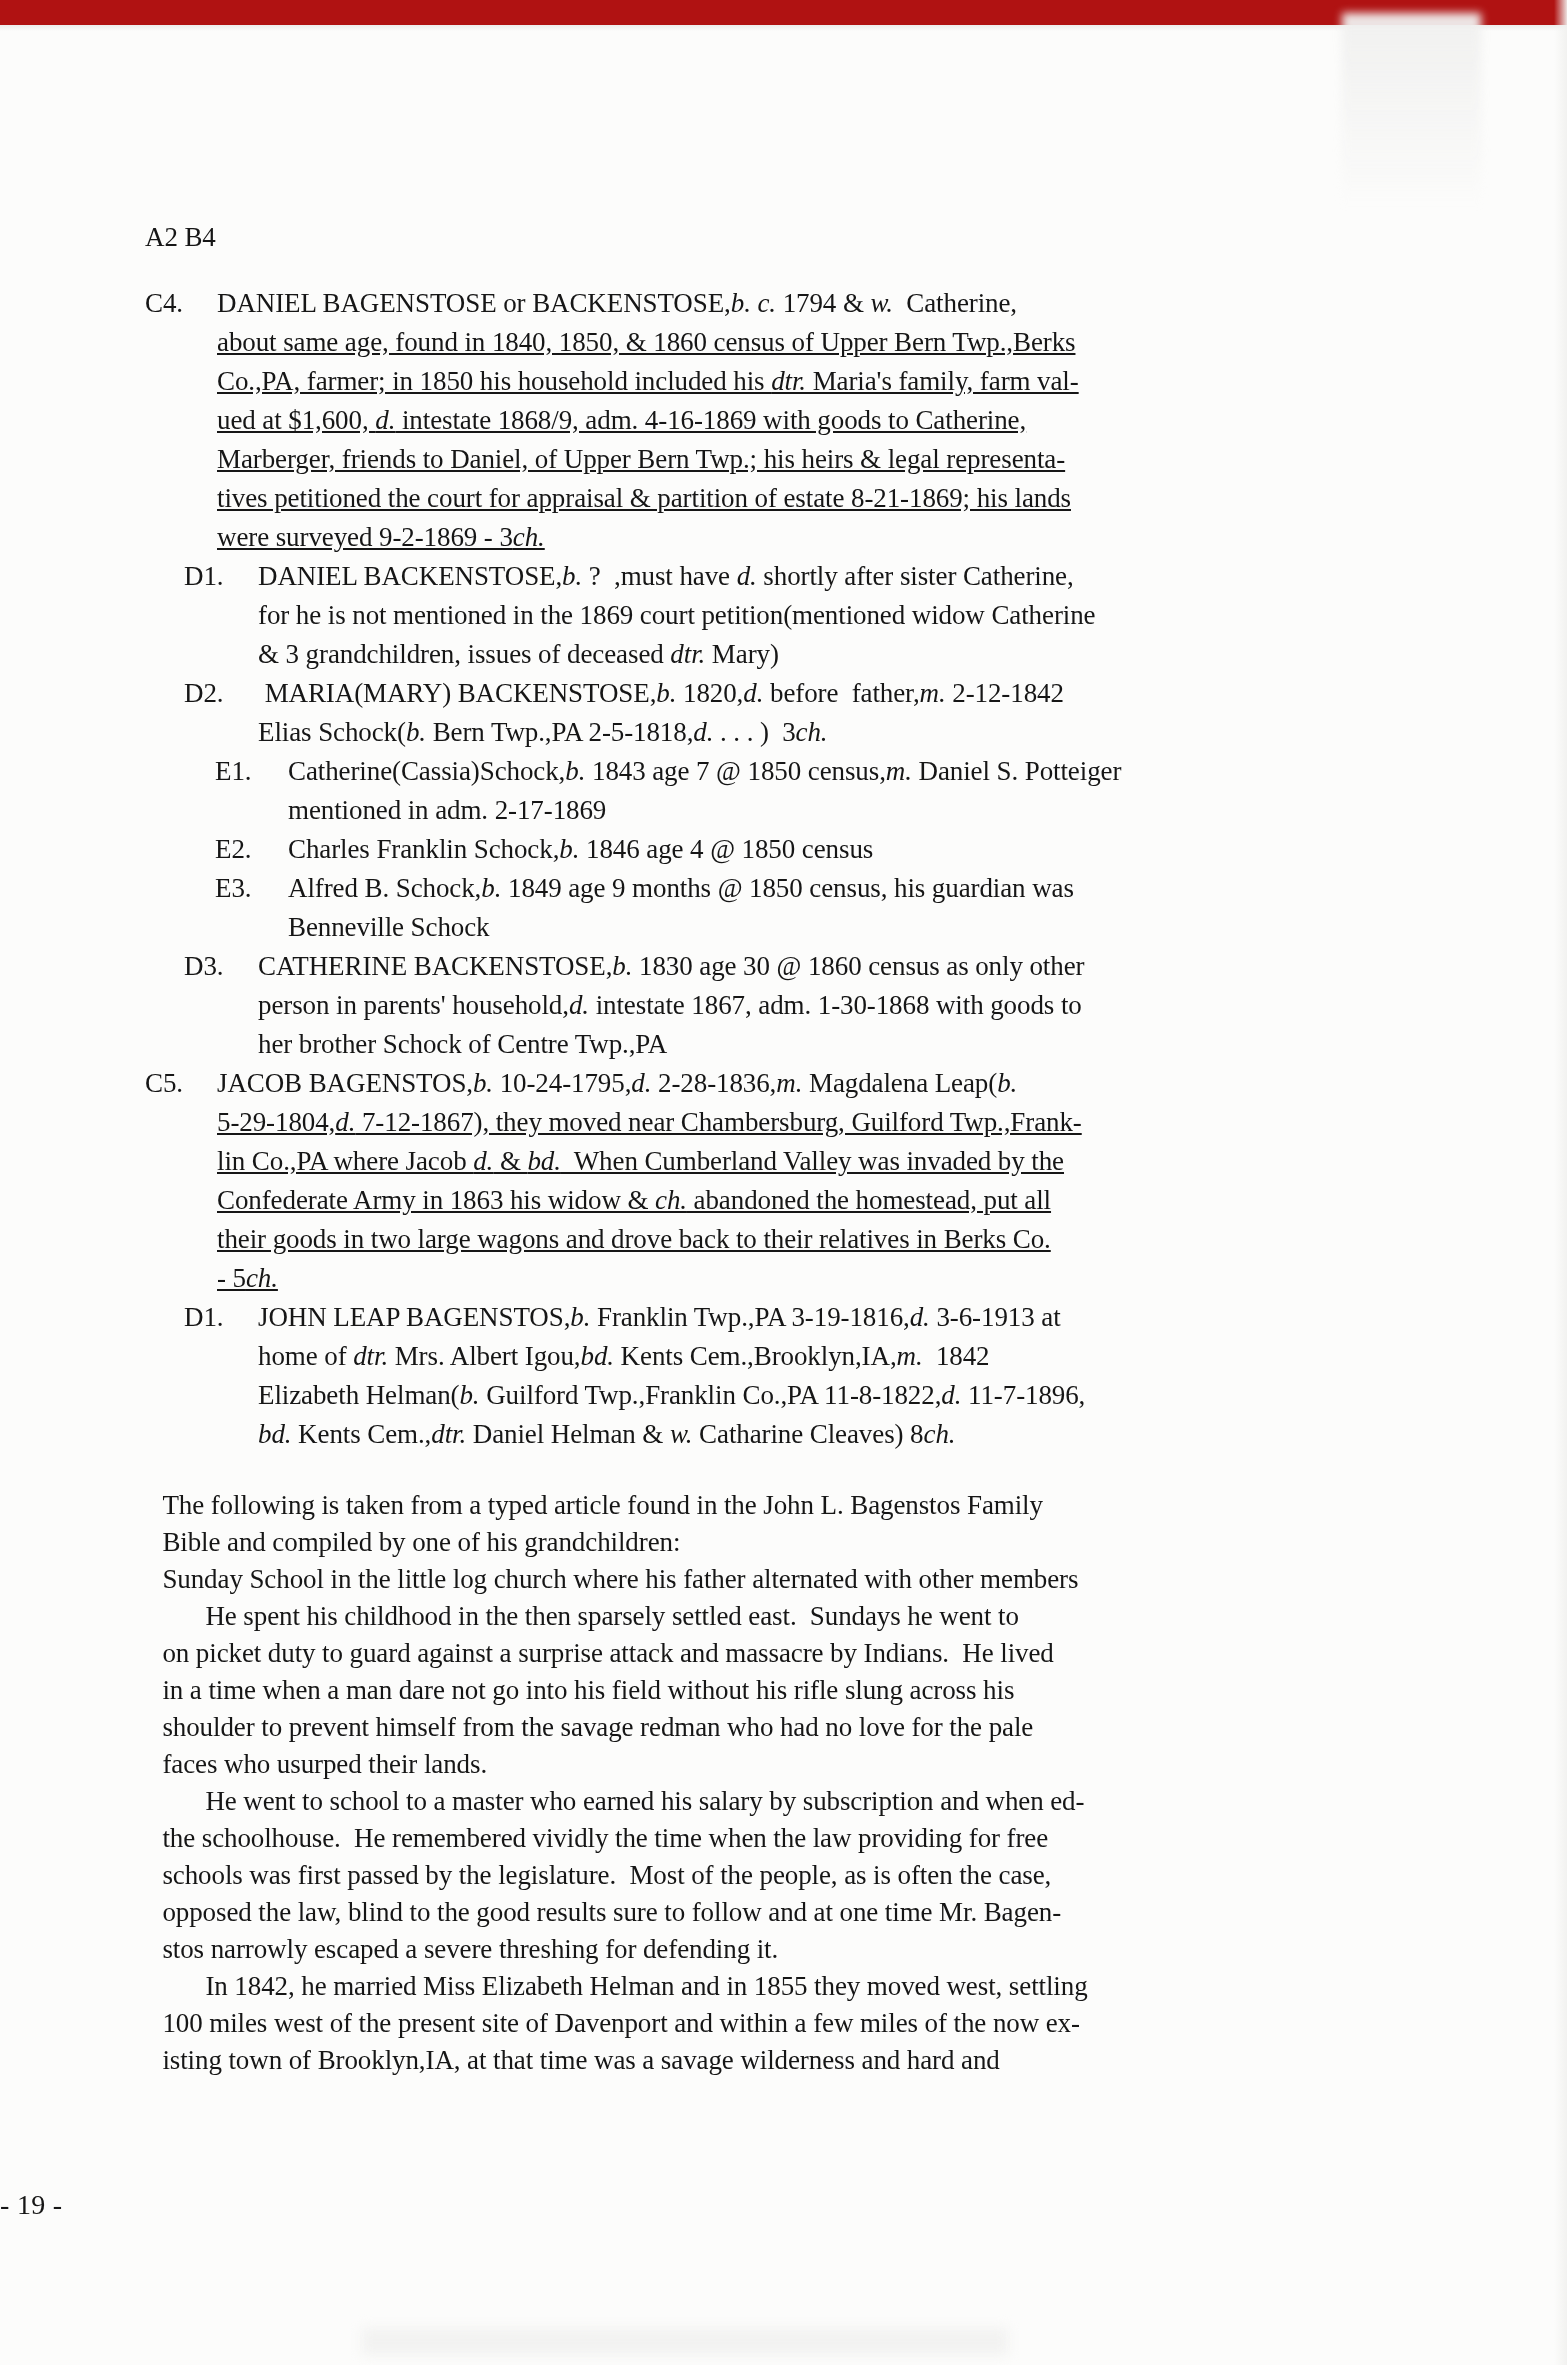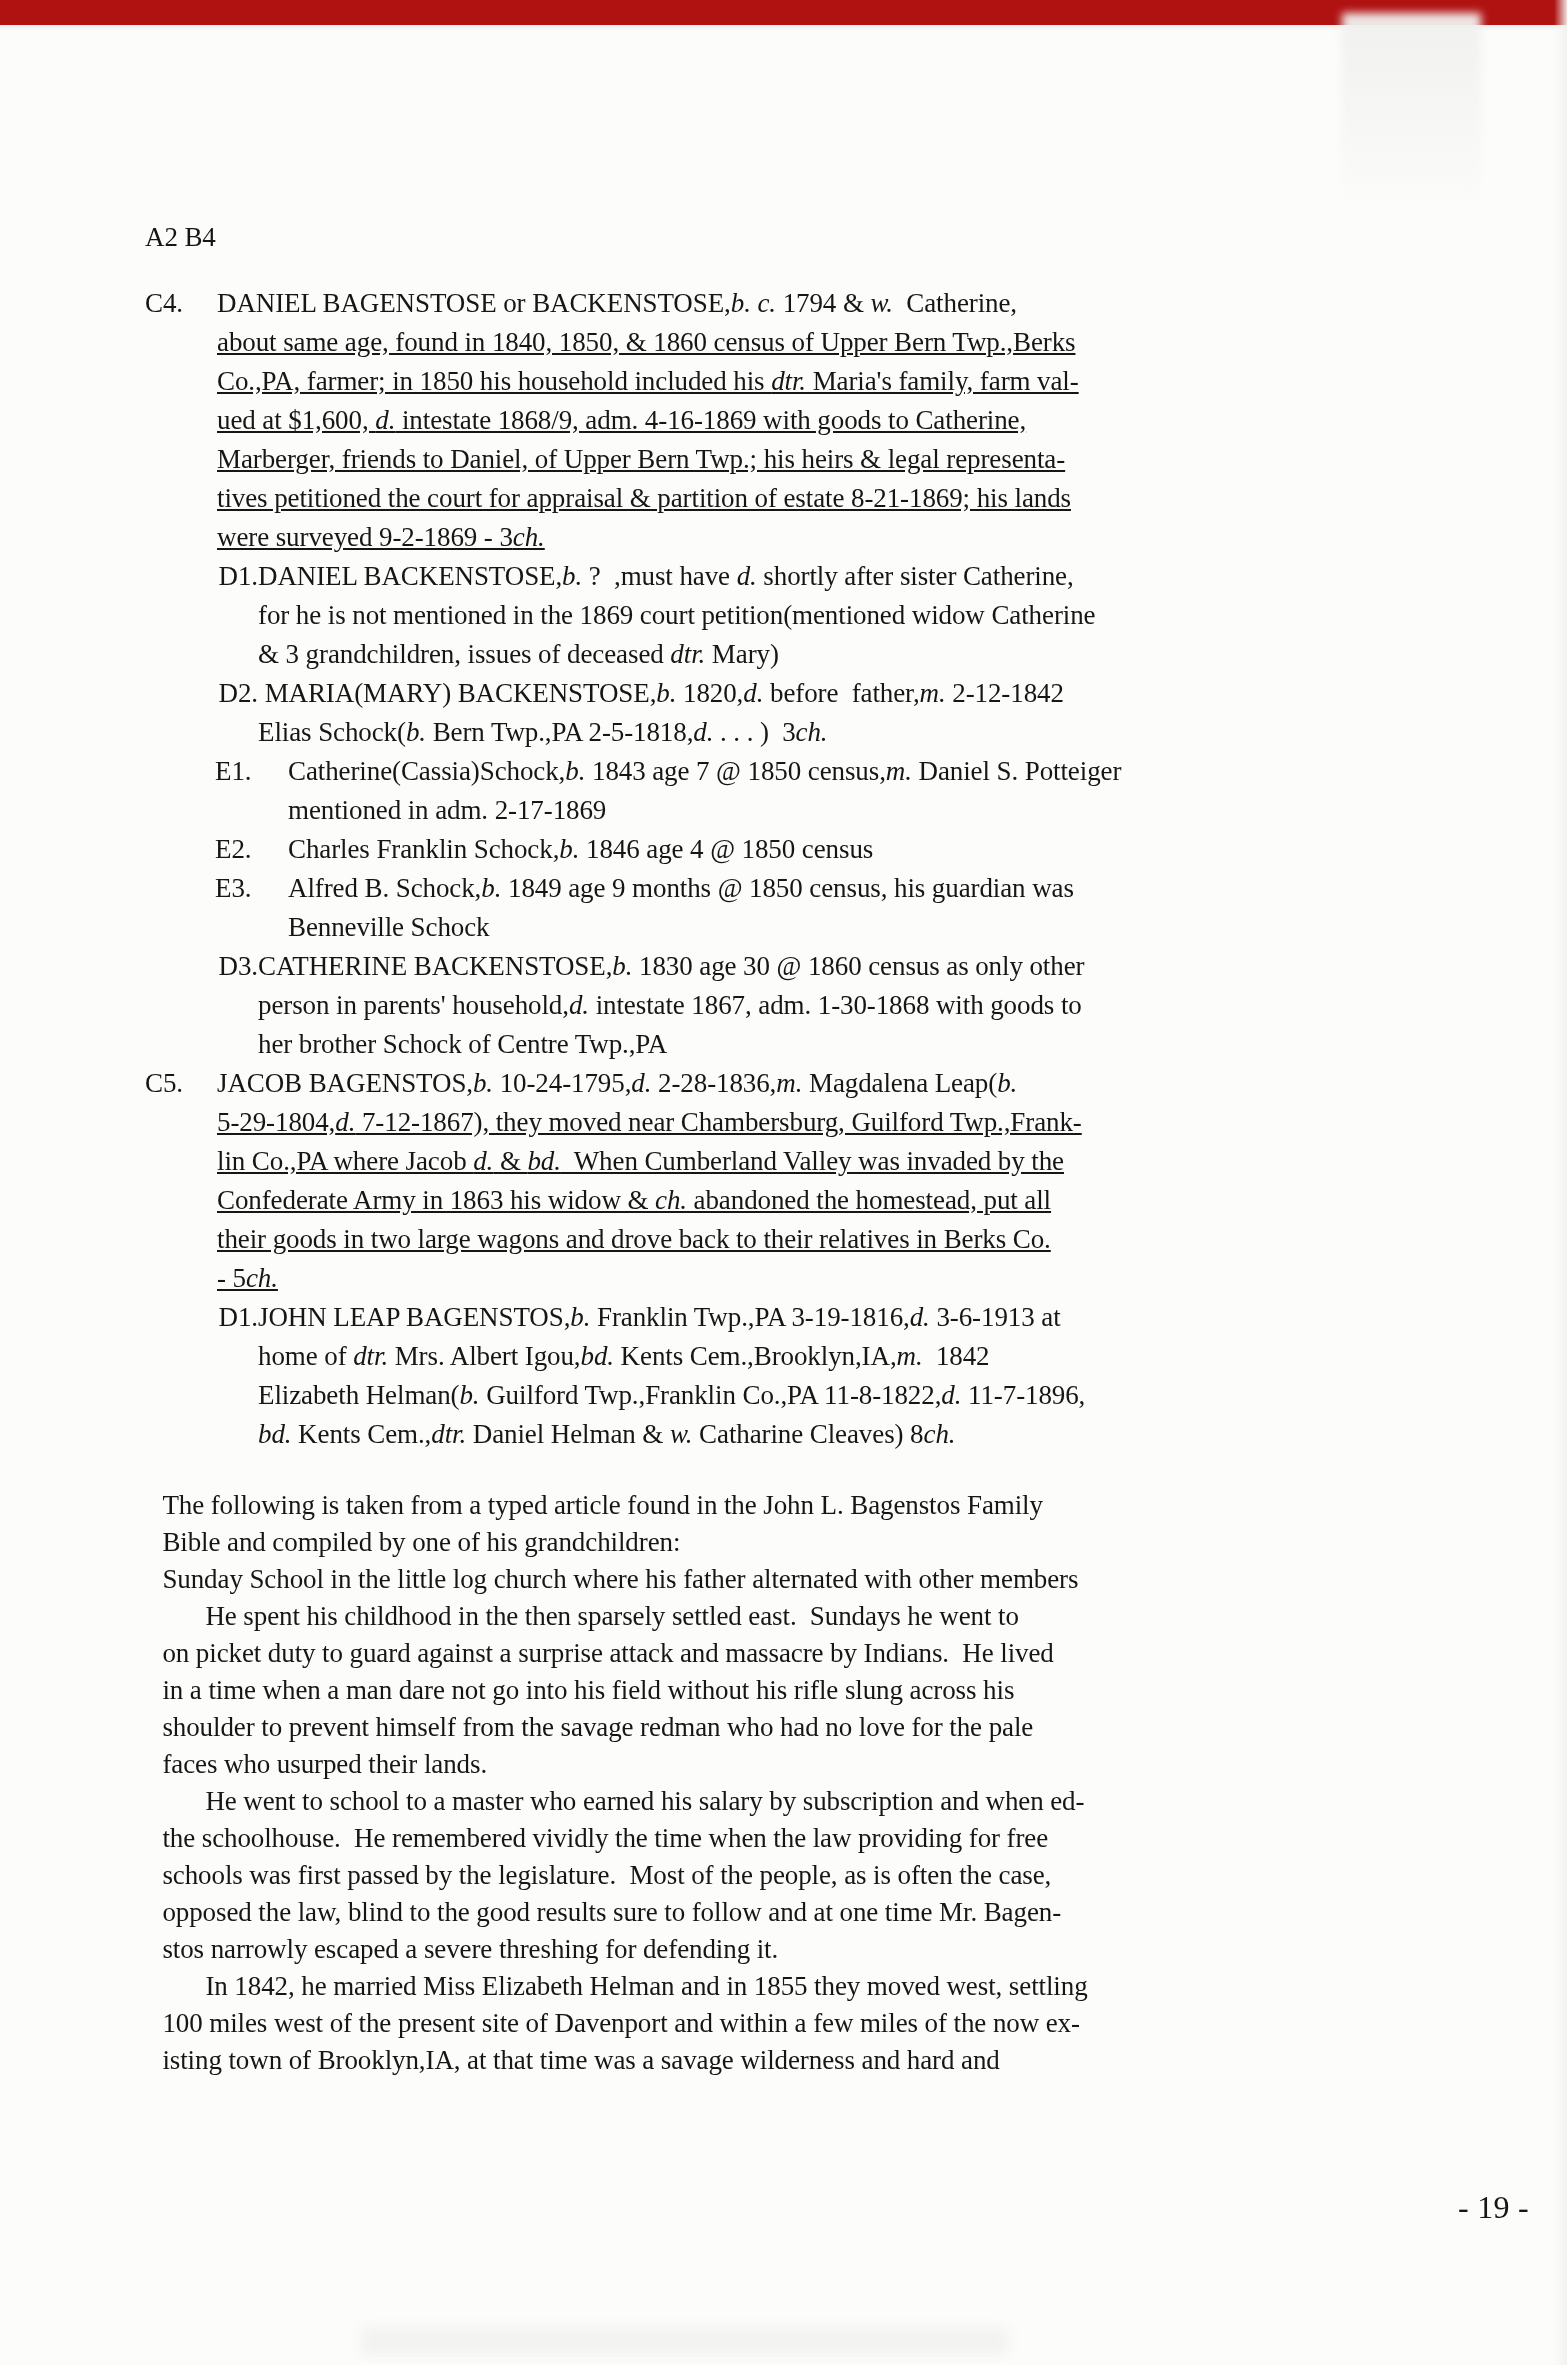--- a/index.html
+++ b/index.html
@@ -43,37 +43,37 @@
     font-size: 27px;
     line-height: 39px;
     letter-spacing: -0.1px;
   }
   .code-line { margin-bottom: 27px; white-space: nowrap; }
   .line { white-space: nowrap; }
   .lbl { display: inline-block; }
   .first-c { padding-left: 0; }
   .lbl-c   { width: 72px; }
   .first-d { padding-left: 39px; }
-  .lbl-d   { width: 74px; text-align: right; }
+  .lbl-d   { width: 74px; }
   .first-e { padding-left: 70px; }
   .lbl-e   { width: 73px; }
   .cont-c  { padding-left: 72px; text-decoration: underline; }
   .cont-d  { padding-left: 113px; }
   .cont-e  { padding-left: 143px; }
   .article {
     margin-top: 33px;
     padding-left: 17.4px;
     line-height: 37px;
   }
   .article .line.pind { padding-left: 43px; }
   .pagenum {
     position: absolute; left: 0; top: 2189px;
     width: 1529px;
-    text-align: right;
-    font-size: 32px;
+    text-align: left;
+    font-size: 28px;
     letter-spacing: 0.3px;
   }
   i { font-style: italic; }
 </style>
 </head>
 <body>
 
 <div class="topbar" style="background: rgb(176, 18, 18);"></div>
 <div class="topbar-fray"></div>
 <div class="smudge-tr"></div>

